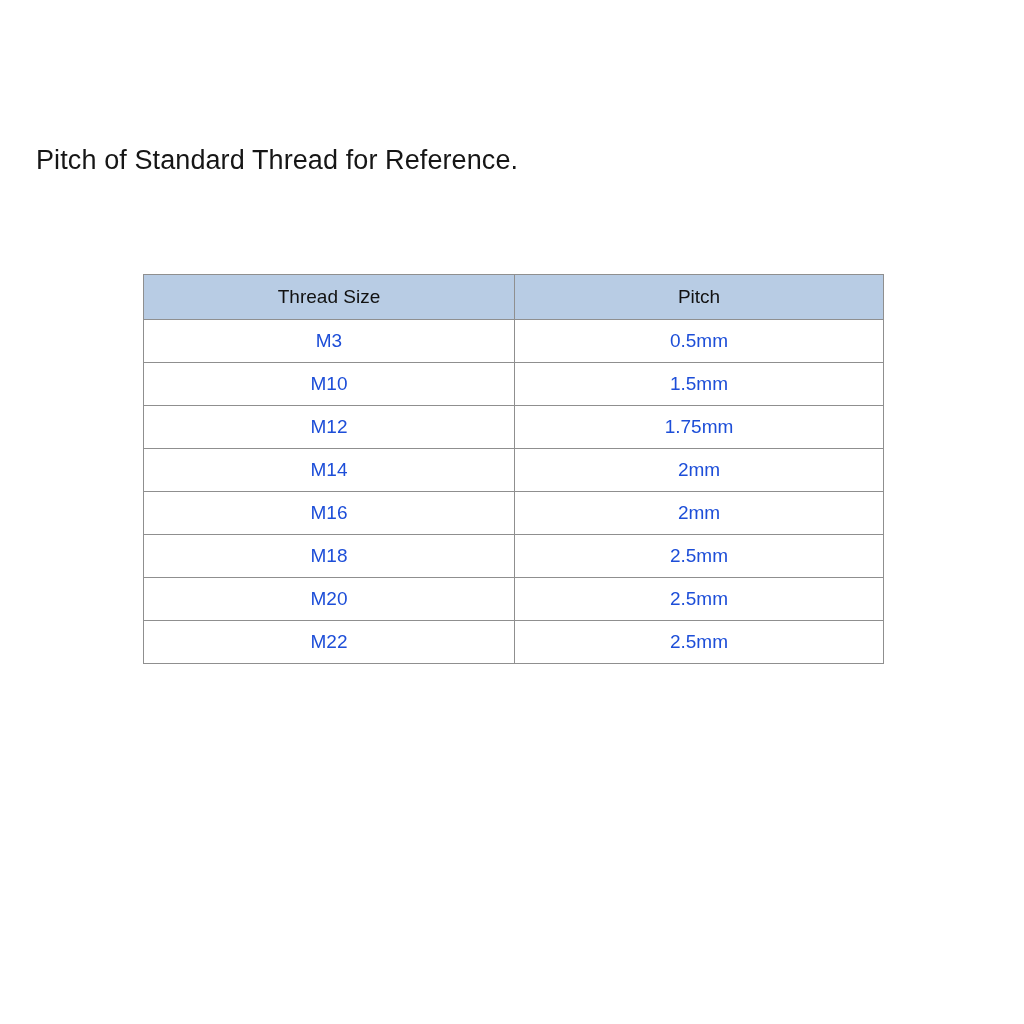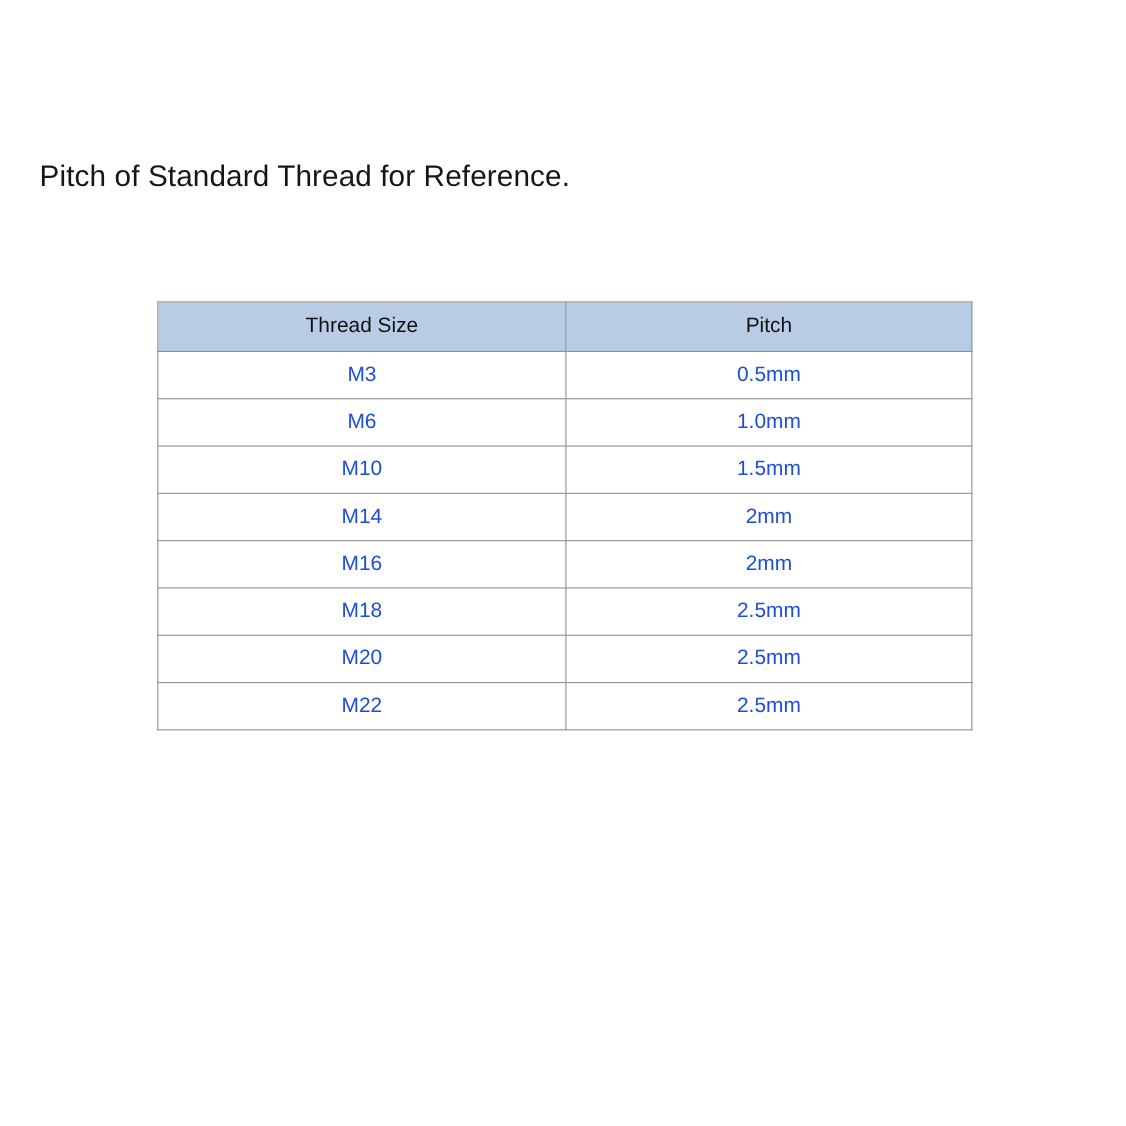--- a/index.html
+++ b/index.html
@@ -78,26 +78,26 @@
           <th class="col-size">Thread Size</th>
           <th class="col-pitch">Pitch</th>
         </tr>
       </thead>
       <tbody>
         <tr>
           <td class="col-size">M3</td>
           <td class="col-pitch">0.5mm</td>
         </tr>
         <tr>
-          <td class="col-size">M6</td>
-          <td class="col-pitch">1.0mm</td>
+          <td class="col-size">M10</td>
+          <td class="col-pitch">1.5mm</td>
         </tr>
         <tr>
-          <td class="col-size">M10</td>
-          <td class="col-pitch">1.5mm</td>
+          <td class="col-size">M12</td>
+          <td class="col-pitch">1.75mm</td>
         </tr>
         <tr>
           <td class="col-size">M14</td>
           <td class="col-pitch">2mm</td>
         </tr>
         <tr>
           <td class="col-size">M16</td>
           <td class="col-pitch">2mm</td>
         </tr>
         <tr>

